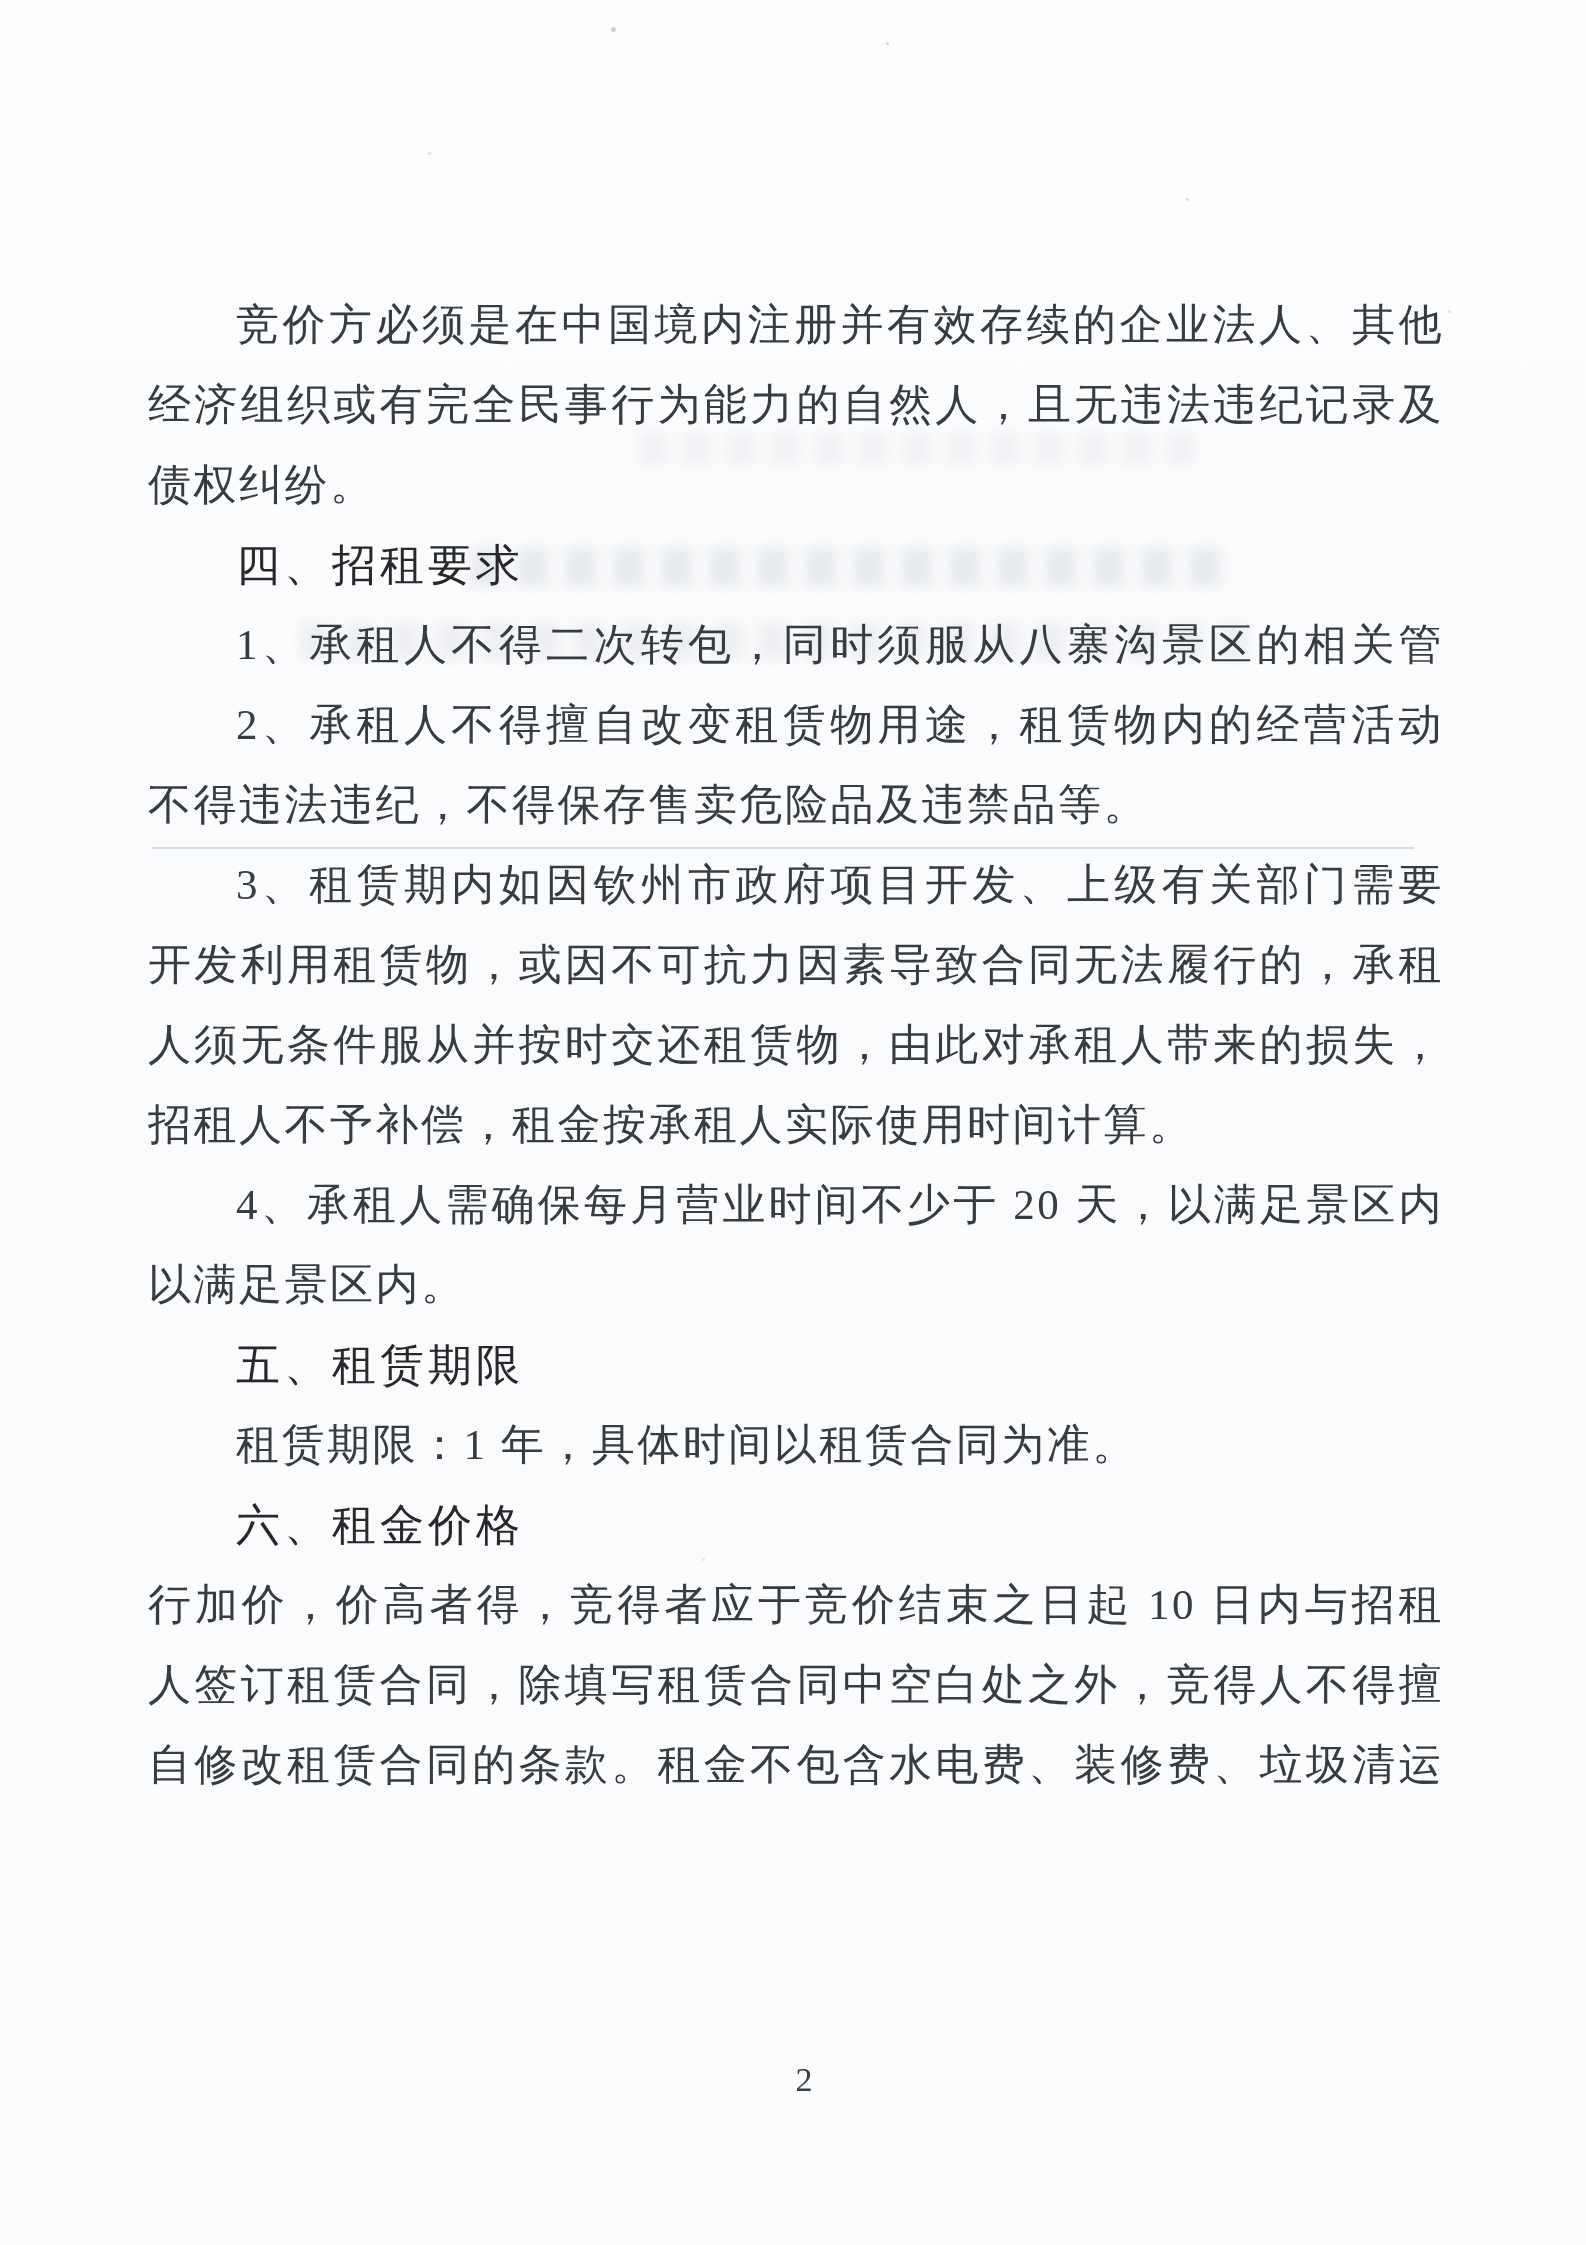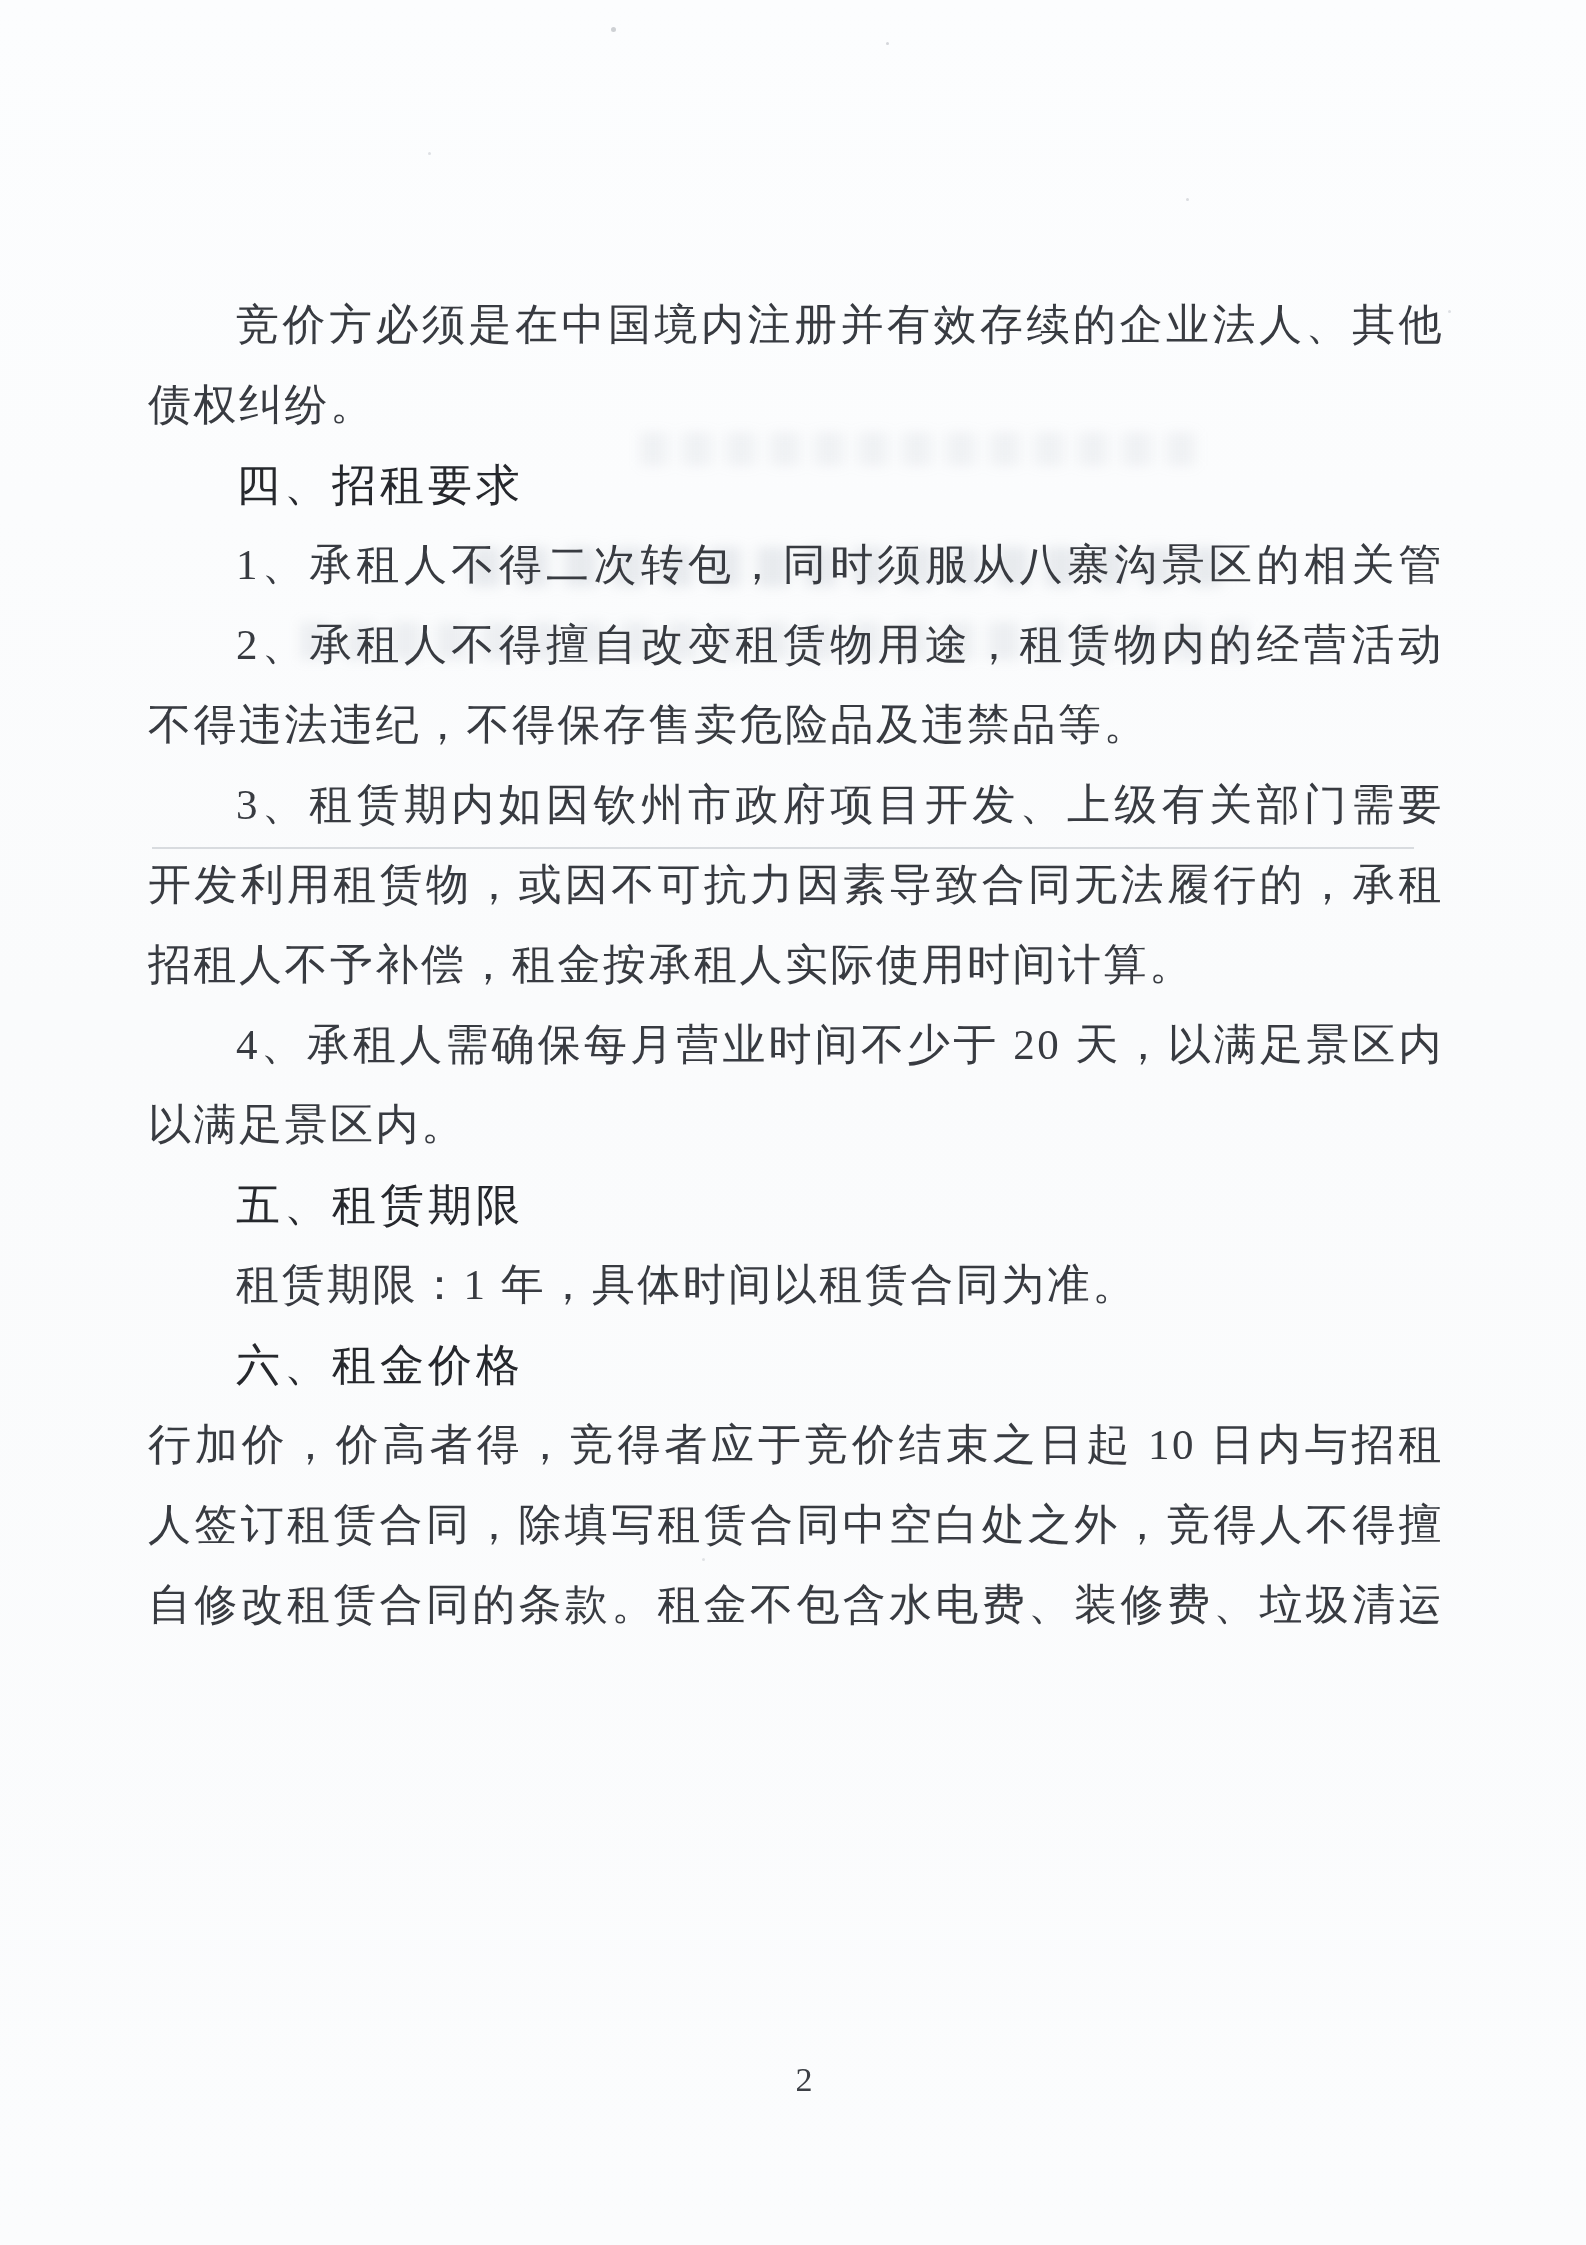--- a/index.html
+++ b/index.html
@@ -84,27 +84,29 @@
 
 <div class="page">
   <div class="artifact bleed-a"></div>
   <div class="artifact bleed-b"></div>
   <div class="artifact bleed-c"></div>
   <div class="scan-line"></div>
   <div class="speckles"></div>
 
   <div class="textblock" id="textblock">
       <div class="line indent justify">竞价方必须是在中国境内注册并有效存续的企业法人、其他</div>
+      <div class="line justify">经济组织或有完全民事行为能力的自然人，且无违法违纪记录及</div>
       <div class="line">债权纠纷。</div>
       <div class="line heading indent">四、招租要求</div>
       <div class="line indent justify">1、承租人不得二次转包，同时须服从八寨沟景区的相关管</div>
       <div class="line indent justify">2、承租人不得擅自改变租赁物用途，租赁物内的经营活动</div>
       <div class="line">不得违法违纪，不得保存售卖危险品及违禁品等。</div>
       <div class="line indent justify">3、租赁期内如因钦州市政府项目开发、上级有关部门需要</div>
       <div class="line justify">开发利用租赁物，或因不可抗力因素导致合同无法履行的，承租</div>
+      <div class="line justify">人须无条件服从并按时交还租赁物，由此对承租人带来的损失，</div>
       <div class="line">招租人不予补偿，租金按承租人实际使用时间计算。</div>
       <div class="line indent justify">4、承租人需确保每月营业时间不少于 20 天，以满足景区内</div>
       <div class="line">以满足景区内。</div>
       <div class="line heading indent">五、租赁期限</div>
       <div class="line indent">租赁期限：1 年，具体时间以租赁合同为准。</div>
       <div class="line heading indent">六、租金价格</div>
       <div class="line justify">行加价，价高者得，竞得者应于竞价结束之日起 10 日内与招租</div>
       <div class="line justify">人签订租赁合同，除填写租赁合同中空白处之外，竞得人不得擅</div>
       <div class="line justify">自修改租赁合同的条款。租金不包含水电费、装修费、垃圾清运</div>
     </div>

